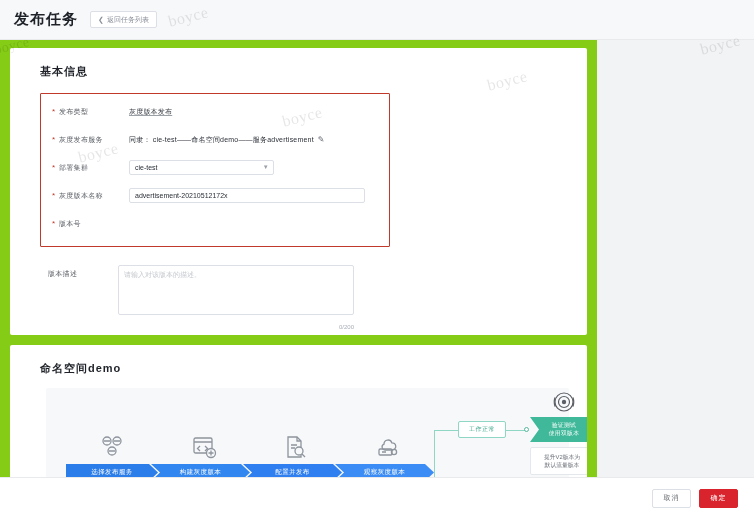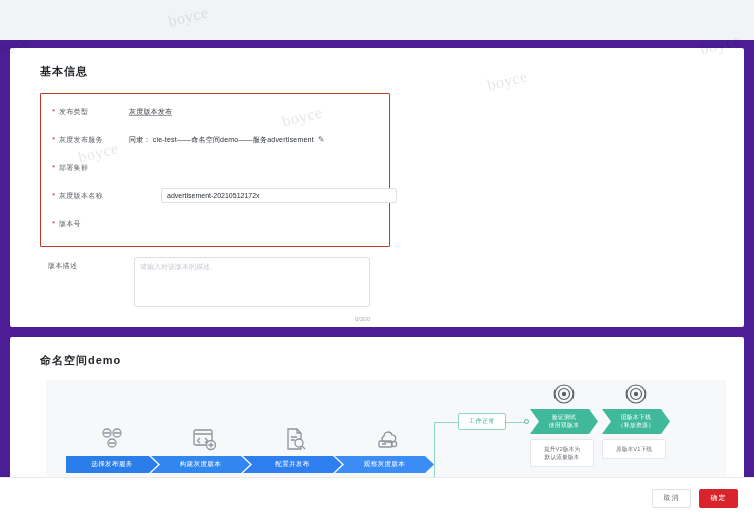--- a/index.html
+++ b/index.html
@@ -58,22 +58,22 @@
     color: #8a8f99;
     cursor: pointer;
     gap: 3px;
     white-space: nowrap;
   }
   .back-btn .chev { font-size: 7px; line-height: 1; }
 
   
   .body {
     position: absolute; left: 0; top: 40px;
-    width: 754px; height: 437px;
-    background: #4c1d95;
+    width: 597px; height: 437px;
+    background: #84cc16;
     padding: 8px 10px 0 10px;
     overflow: hidden;
   }
 
   .card {
     background: #ffffff;
     border-radius: 2px;
     padding: 14px 18px 16px 18px;
     margin-bottom: 10px;
   }
@@ -147,25 +147,25 @@
     height: 15px;
     padding: 0 5px;
     outline: none;
   }
   select.sel { width: 145px; appearance: none; background-image: none; }
   .sel-wrap { position: relative; width: 145px; }
   .sel-wrap .caret {
     position: absolute; right: 5px; top: 4px;
     font-size: 6px; color: #9aa0a6; pointer-events: none;
   }
-  input.inp { width: 236px; margin-left: 32px; }
+  input.inp { width: 236px; }
   input.inp.focused { border-color: #c0392b; }
   input.inp::placeholder { color: #bfc4cc; }
 
-  .ta-row { display: flex; align-items: flex-start; margin-top: 10px; margin-left: 12px; gap: 16px; }
+  .ta-row { display: flex; align-items: flex-start; margin-top: 18px; margin-left: 12px; }
   .ta-label {
     width: 78px; flex: 0 0 78px;
     font-size: 7px; color: #5c6066;
     padding-top: 4px; padding-left: 8px;
     letter-spacing: 0.3px;
   }
   .ta-wrap { position: relative; }
   textarea.ta {
     width: 236px; height: 50px;
     font-family: "Liberation Sans", sans-serif;
@@ -323,20 +323,27 @@
 
 <div class="app">
 
   <div class="wm" style="left:168px; top:8px;">boyce</div>
   <div class="wm" style="left:700px; top:36px;">boyce</div>
   <div class="wm" style="left:487px; top:72px;">boyce</div>
   <div class="wm" style="left:282px; top:108px;">boyce</div>
   <div class="wm" style="left:78px;  top:144px;">boyce</div>
   <div class="wm" style="left:-6px;  top:38px; font-size:14px;">boyce</div>
 
+  <div class="header">
+    <div class="page-title">发布任务</div>
+    <div class="back-btn">
+      <span class="chev">❮</span>
+      <span>返回任务列表</span>
+    </div>
+  </div>
 
   <div class="body">
 
     <div class="card">
       <div class="card-title">基本信息</div>
 
       <div class="form-box">
 
         <div class="row">
           <div class="label req">发布类型</div>
@@ -345,20 +352,28 @@
 
         <div class="row">
           <div class="label req">灰度发布服务</div>
           <div class="val">
             <span>同隶： cie-test——命名空间demo——服务advertisement</span><span class="pencil">✎</span>
           </div>
         </div>
 
         <div class="row">
           <div class="label req">部署集群</div>
+          <div class="val" style="padding-top:2px;">
+            <div class="sel-wrap">
+              <select class="sel">
+                <option>cie-test</option>
+              </select>
+              <span class="caret">▼</span>
+            </div>
+          </div>
         </div>
 
         <div class="row">
           <div class="label req">灰度版本名称</div>
           <div class="val" style="padding-top:2px;">
             <input class="inp" type="text" value="advertisement-20210512172x" style="">
           </div>
         </div>
 
         <div class="row">

